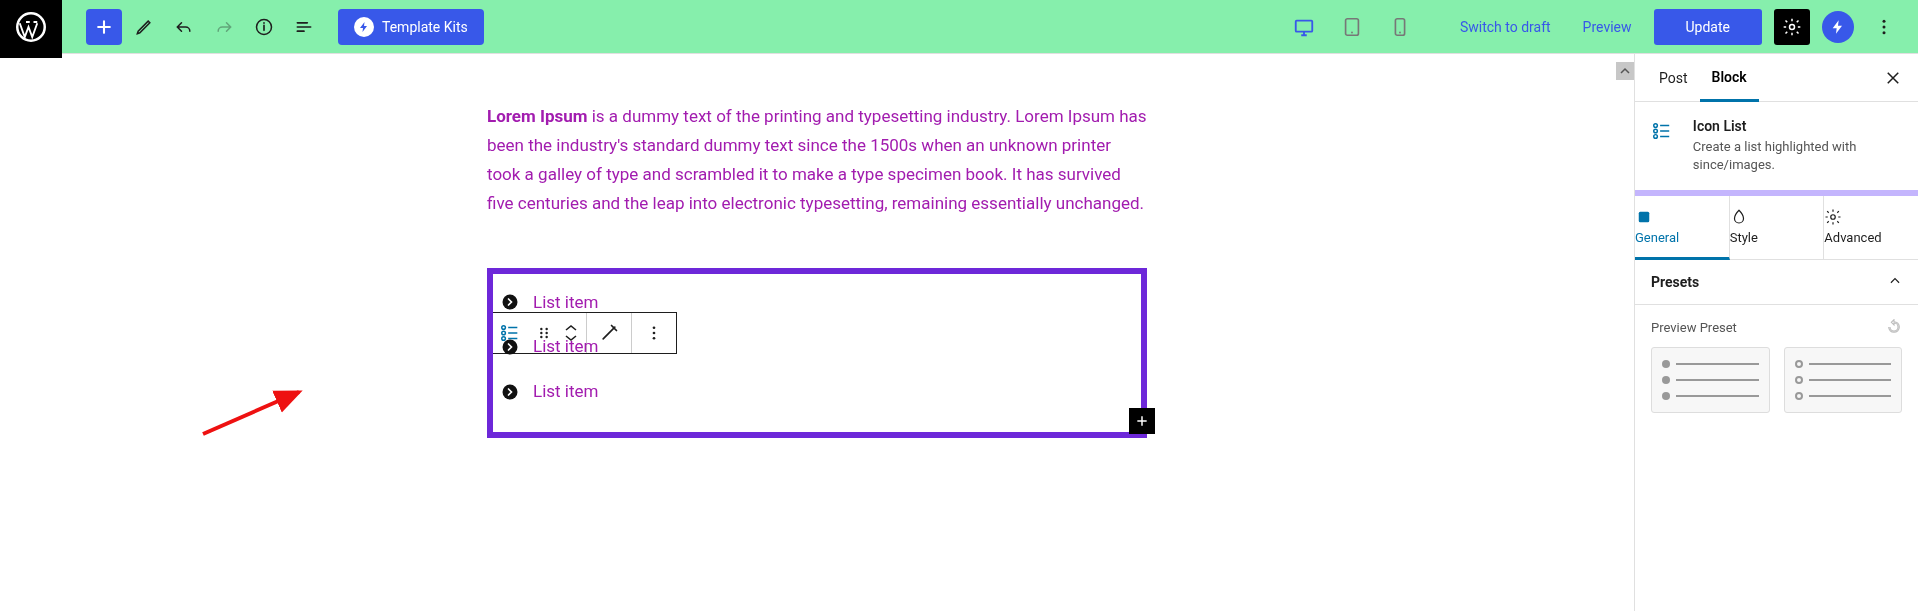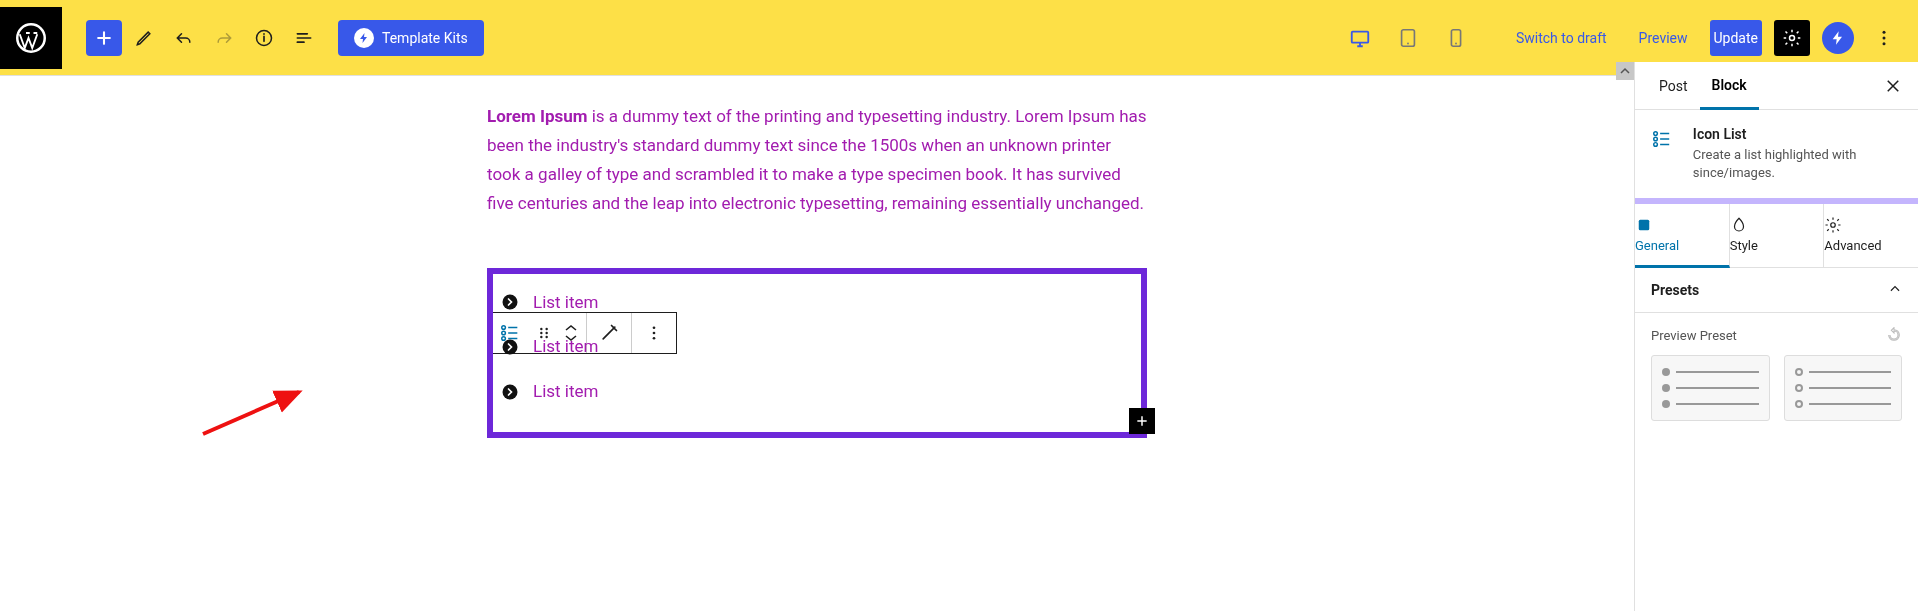--- a/index.html
+++ b/index.html
@@ -1,47 +1,47 @@
 <!DOCTYPE html>
 <html><head>
 <meta charset="utf-8">
 <style>
   *{box-sizing:border-box;margin:0;padding:0;font-family:-apple-system,BlinkMacSystemFont,"Segoe UI",Roboto,sans-serif}
   body{background:#fff;color:#1e1e1e;width:1918px;height:611px;position:relative;overflow:hidden}
   
-  .topbar{height:76px;display:flex;align-items:center;border-bottom:1px solid #e0e0e0;background:#fde047}
+  .topbar{height:54px;display:flex;align-items:center;border-bottom:1px solid #e0e0e0;background:#86efac}
   .wp-logo{width:62px;height:62px;background:#000;display:flex;align-items:center;justify-content:center;flex:0 0 62px}
   .tb-left{display:flex;align-items:center;gap:0;padding-left:24px}
   .tb-btn{width:36px;height:36px;display:flex;align-items:center;justify-content:center;border-radius:4px;cursor:pointer;margin-right:4px}
   .add-block{background:#3858e9;color:#fff}
   .tplkits{display:flex;align-items:center;gap:8px;background:#3858e9;color:#fff;padding:8px 16px;border-radius:4px;margin-left:12px;font-size:14px;cursor:pointer}
   .tplkits .bolt{width:20px;height:20px;border-radius:50%;background:#fff;display:flex;align-items:center;justify-content:center}
   .tb-right{margin-left:auto;display:flex;align-items:center;gap:12px;padding-right:12px}
   .device-btn{width:36px;height:36px;display:flex;align-items:center;justify-content:center;cursor:pointer}
   .link-btn{color:#3858e9;font-size:14px;padding:8px 10px;cursor:pointer}
-  .update-btn{background:#3858e9;color:#fff;padding:10px 4px;border-radius:3px;font-size:14px;cursor:pointer}
+  .update-btn{background:#3858e9;color:#fff;padding:10px 32px;border-radius:3px;font-size:14px;cursor:pointer}
   .settings-btn{width:36px;height:36px;background:#000;display:flex;align-items:center;justify-content:center;border-radius:3px;cursor:pointer}
   .bolt-circle{width:32px;height:32px;border-radius:50%;background:#3858e9;display:flex;align-items:center;justify-content:center;cursor:pointer}
   
   .editor-wrap{position:absolute;top:62px;left:0;right:284px;bottom:0;overflow:auto}
   .scrollbar-stub{position:absolute;top:62px;right:284px;width:18px;height:18px;background:#c7c7c7}
   .content{width:660px;margin:40px auto 0;font-size:17px;line-height:1.7;color:#a21caf;position:relative}
   .content b{font-weight:700}
   .block-toolbar{position:absolute;top:210px;left:0;display:flex;background:#fff;border:1px solid #1e1e1e}
   .bt-group{display:flex;align-items:center;border-right:1px solid #ccc;padding:6px 8px;gap:6px}
   .bt-group:last-child{border-right:none}
   .bt-icon{width:28px;height:28px;display:flex;align-items:center;justify-content:center;cursor:pointer}
   .arrows-stack{display:flex;flex-direction:column;cursor:pointer}
   .iconlist-block{margin-top:50px;border:6px solid #6d28d9;padding:6px 4px 18px 4px;position:relative}
   .il-item{display:flex;align-items:center;gap:14px;padding:8px 4px;font-size:17px}
   .bullet{width:18px;height:18px}
   .add-item-btn{position:absolute;bottom:-2px;right:-14px;width:26px;height:26px;background:#000;display:flex;align-items:center;justify-content:center;cursor:pointer}
   .arrow-annot{position:absolute;top:320px;left:195px;pointer-events:none}
   
-  .sidebar{position:absolute;top:62px;right:0;width:284px;bottom:0;border-left:1px solid #e0e0e0;background:#fff;display:flex;flex-direction:column;font-size:13px}
+  .sidebar{position:absolute;top:54px;right:0;width:284px;bottom:0;border-left:1px solid #e0e0e0;background:#fff;display:flex;flex-direction:column;font-size:13px}
   .sb-tabs{display:flex;align-items:center;border-bottom:1px solid #e0e0e0;padding:0 12px;height:48px}
   .sb-tab{padding:14px 12px;color:#1e1e1e;cursor:pointer;font-size:14px}
   .sb-tab.active{color:#000;font-weight:600;border-bottom:3px solid #0073aa;margin-bottom:-1px}
   .sb-close{margin-left:auto;cursor:pointer;padding:4px}
   .sb-block-desc{display:flex;gap:20px;padding:16px;border-bottom:6px solid #c4b5fd}
   .sb-block-title{font-weight:600;margin-bottom:4px;font-size:14px}
   .sb-block-sub{color:#555;line-height:1.4}
   .sb-subtabs{display:flex;border-bottom:1px solid #e0e0e0}
   .sb-subtab{flex:1;display:flex;flex-direction:column;gap:4px;padding:12px 0;cursor:pointer;font-size:13px;border-right:1px solid #e0e0e0}
   .sb-subtab:last-child{border-right:none}

